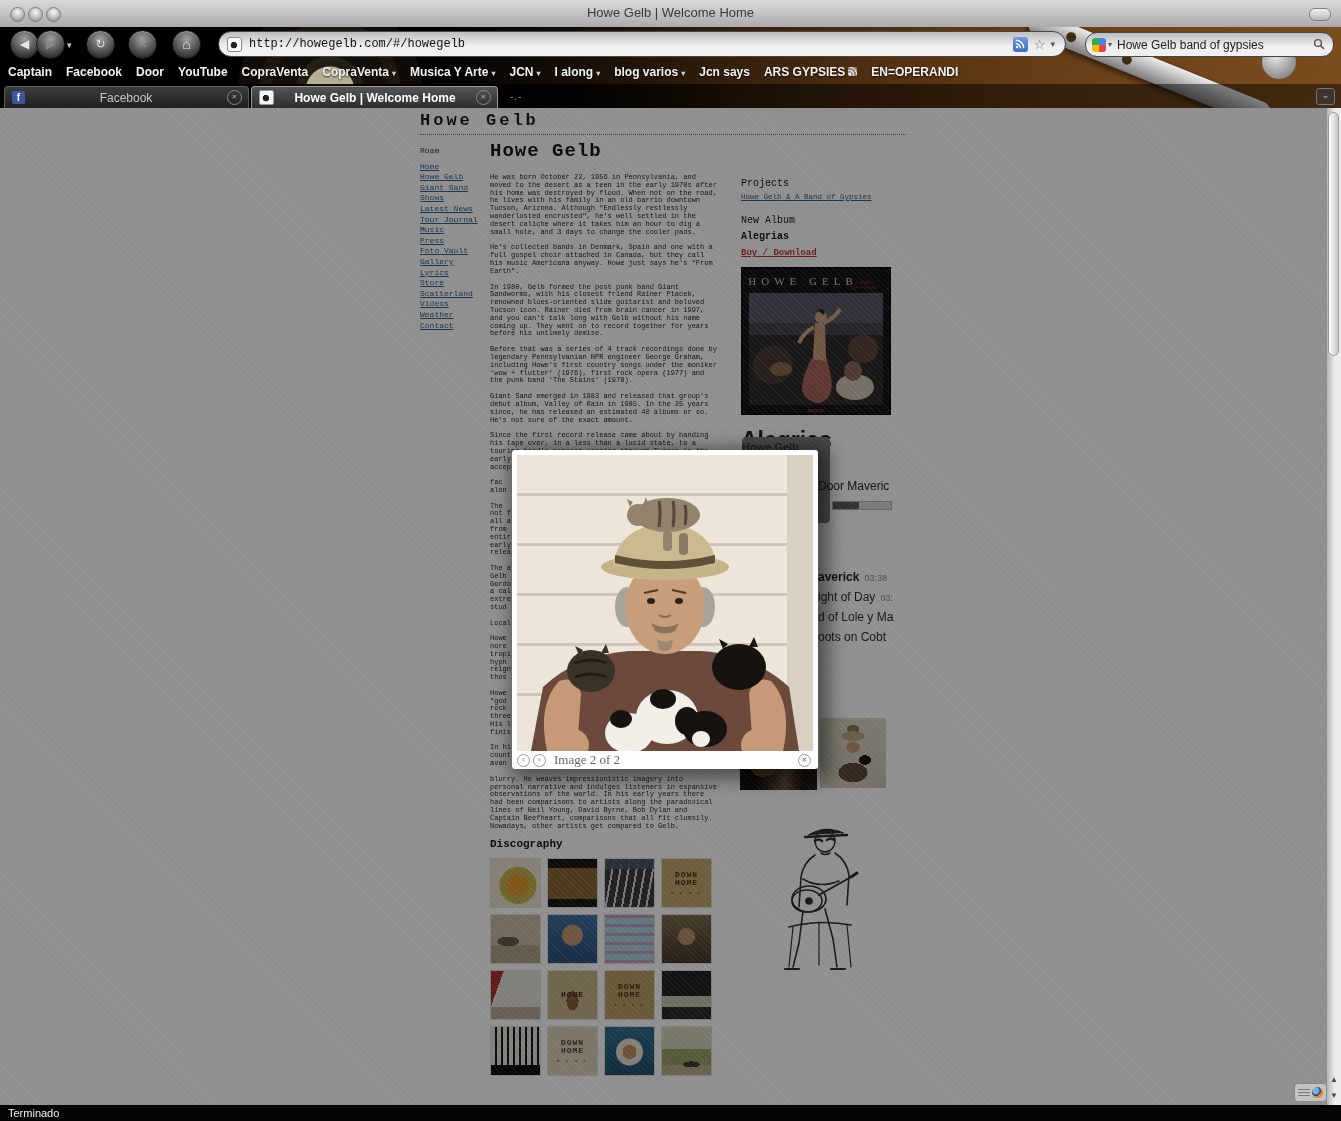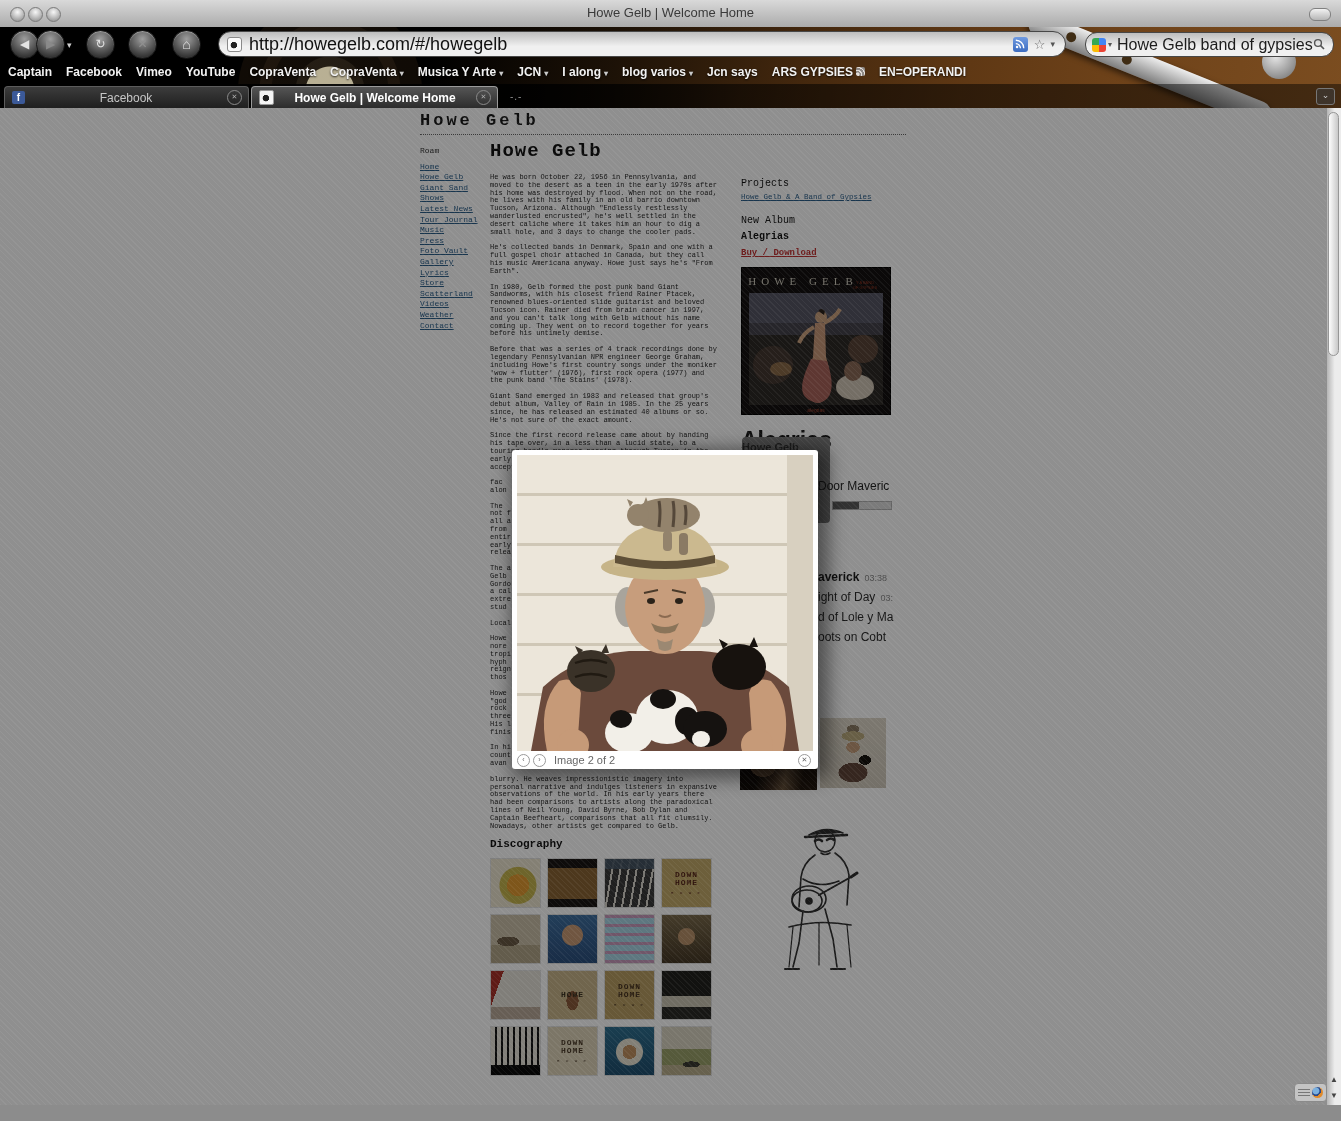--- a/index.html
+++ b/index.html
@@ -34,31 +34,31 @@
   .toolbar{position:absolute;left:0;top:27px;width:1341px;height:33px;}
   .cbtn{position:absolute;top:3px;width:27px;height:27px;border-radius:50%;
     background:radial-gradient(circle at 50% 30%,#9e9e9e,#353535 75%);border:1px solid #181818;
     color:#e4e4e4;text-align:center;line-height:26px;font-size:12px;box-shadow:inset 0 1px 1px rgba(255,255,255,.35);}
   .b-back{left:10px}.b-fwd{left:36px;color:#8a8a8a}.nav-dd{position:absolute;left:67px;top:13px;color:#cfcfcf;font-size:9px;}
   .b-reload{left:86px}.b-stop{left:128px;color:#909090}.b-home{left:172px;font-size:14px;}
   .urlbar{position:absolute;left:218px;top:4px;width:846px;height:24px;border-radius:13px;
     background:linear-gradient(#bdbdbd,#f0f0f0 60%);border:1px solid #474747;display:flex;align-items:center;}
   .favicon{width:13px;height:13px;border-radius:3px;border:1px solid #8a8a8a;margin:0 7px 0 8px;
     background:radial-gradient(circle at 45% 55%,#222 0 3px,transparent 3.5px),#fafafa;}
-  .url-text{font-size:18px;color:#111;flex:1;white-space:nowrap;overflow:hidden;}
+  .url-text{font-size:12px;color:#111;flex:1;white-space:nowrap;overflow:hidden;font-family:Liberation Mono, monospace;}
   .rss-ic{width:15px;height:15px;border-radius:3px;background:linear-gradient(#6f9ae0,#3c6cc0);margin-right:6px;
     display:flex;align-items:center;justify-content:center;}
   .star-ic{color:#6e6e6e;font-size:13px;margin-right:5px;}
   .url-dd{color:#555;font-size:9px;margin-right:10px;}
   .searchbox{position:absolute;left:1085px;top:5px;width:247px;height:23px;border-radius:12px;
     background:linear-gradient(#bdbdbd,#f0f0f0 60%);border:1px solid #474747;display:flex;align-items:center;}
   .gicon{width:14px;height:14px;border-radius:3px;margin:0 2px 0 6px;
     background:conic-gradient(#4285f4 0 25%,#ea4335 0 50%,#fbbc05 0 75%,#34a853 0);}
   .g-dd{color:#555;font-size:8px;margin-right:5px;}
-  .search-text{font-size:16px;color:#1c1c1c;flex:1;white-space:nowrap;overflow:hidden;}
+  .search-text{font-size:12px;color:#1c1c1c;flex:1;white-space:nowrap;overflow:hidden;}
   .mag{margin-right:8px;}
 
   
   .bookmarksbar{position:absolute;left:0;top:60px;width:1341px;height:24px;display:flex;align-items:center;
     gap:14px;padding-left:8px;box-sizing:border-box;}
   .bm{color:#f2f2f2;font-size:12px;font-weight:bold;text-shadow:0 1px 2px rgba(0,0,0,.8);white-space:nowrap;}
   .bm .dd{color:#c9c9c9;font-size:8px;margin-left:3px;}
   .feed-mini{display:inline-block;width:9px;height:9px;border-radius:2px;margin-left:3px;
     background:radial-gradient(circle at 20% 80%,#fff 0 1.5px,transparent 2px),
       radial-gradient(circle at 20% 80%,transparent 0 3px,#fff 3px 4px,transparent 4.5px 6px,#fff 6px 7px,transparent 7.5px),#9a9a9a;opacity:.85;}
@@ -155,21 +155,21 @@
 
   
   .overlay{position:absolute;left:0;top:0;right:0;bottom:0;z-index:40;
     background:repeating-linear-gradient(45deg,rgba(255,255,255,.05) 0 1px,transparent 1px 4px),rgba(0,0,0,.44);}
   .lightbox{position:absolute;left:512px;top:342px;width:306px;z-index:60;background:#fff;border-radius:3px;
     padding:5px 5px 0 5px;box-sizing:border-box;box-shadow:5px 4px 18px 6px rgba(0,0,0,.45);}
   .lb-img{width:296px;height:296px;display:block;}
   .lb-caption{height:18px;display:flex;align-items:center;}
   .lb-btn{width:11px;height:11px;border-radius:50%;border:1px solid #9a9a9a;color:#6a6a6a;font-size:7px;
     line-height:10px;text-align:center;margin-right:3px;flex:none;}
-  .lb-text{font-family:Liberation Sans, sans-serif;font-size:11px;color:#666;margin-left:5px;flex:1;}
+  .lb-text{font-family:Liberation Serif, serif;font-size:13px;color:#666;margin-left:5px;flex:1;}
   .lb-close{width:11px;height:11px;border-radius:50%;border:1px solid #9a9a9a;color:#6a6a6a;font-size:7px;
     line-height:10px;text-align:center;margin-right:2px;flex:none;}
 
   
   .scrollbar{position:absolute;right:0;top:108px;width:14px;height:997px;
     background:linear-gradient(to right,#b5b5b5,#ececec 55%);border-left:1px solid #8f8f8f;z-index:70;}
   .sthumb{position:absolute;left:1px;top:4px;width:11px;height:244px;border-radius:6px;
     background:linear-gradient(to right,#fdfdfd,#c8c8c8);border:1px solid #969696;box-sizing:border-box;}
   .sarrow{position:absolute;left:0;width:14px;height:15px;color:#444;font-size:8px;text-align:center;line-height:15px;}
   .s-up{bottom:18px}.s-dn{bottom:2px}
@@ -236,21 +236,21 @@
             <circle cx="5" cy="5" r="3.4" stroke="#555" stroke-width="1.4" fill="none"></circle>
             <line x1="7.6" y1="7.6" x2="11" y2="11" stroke="#555" stroke-width="1.6"></line>
           </svg>
       </span>
     </div>
   </div>
 
   <div class="bookmarksbar">
     <span class="bm"><span>Captain</span></span>
     <span class="bm"><span>Facebook</span></span>
-    <span class="bm"><span>Vimeo</span></span>
+    <span class="bm"><span>Door</span></span>
     <span class="bm"><span>YouTube</span></span>
     <span class="bm"><span>CopraVenta</span></span>
     <span class="bm"><span>CopraVenta</span><span class="dd">▾</span></span>
     <span class="bm"><span>Musica Y Arte</span><span class="dd">▾</span></span>
     <span class="bm"><span>JCN</span><span class="dd">▾</span></span>
     <span class="bm"><span>I along</span><span class="dd">▾</span></span>
     <span class="bm"><span>blog varios</span><span class="dd">▾</span></span>
     <span class="bm"><span>Jcn says</span></span>
     <span class="bm"><span>ARS GYPSIES</span><span class="feed-mini"></span></span>
     <span class="bm"><span>EN=OPERANDI</span></span>
@@ -513,14 +513,15 @@
     <div class="sthumb"></div>
     <div class="sarrow s-up">▲</div>
     <div class="sarrow s-dn">▼</div>
   </div>
 
   <div class="ext-badge">
     <span class="ext-lines"></span>
     <span class="ext-logo"></span>
   </div>
 
+  <div class="statusbar">Terminado</div>
 
 </div>
 
 </body></html>

